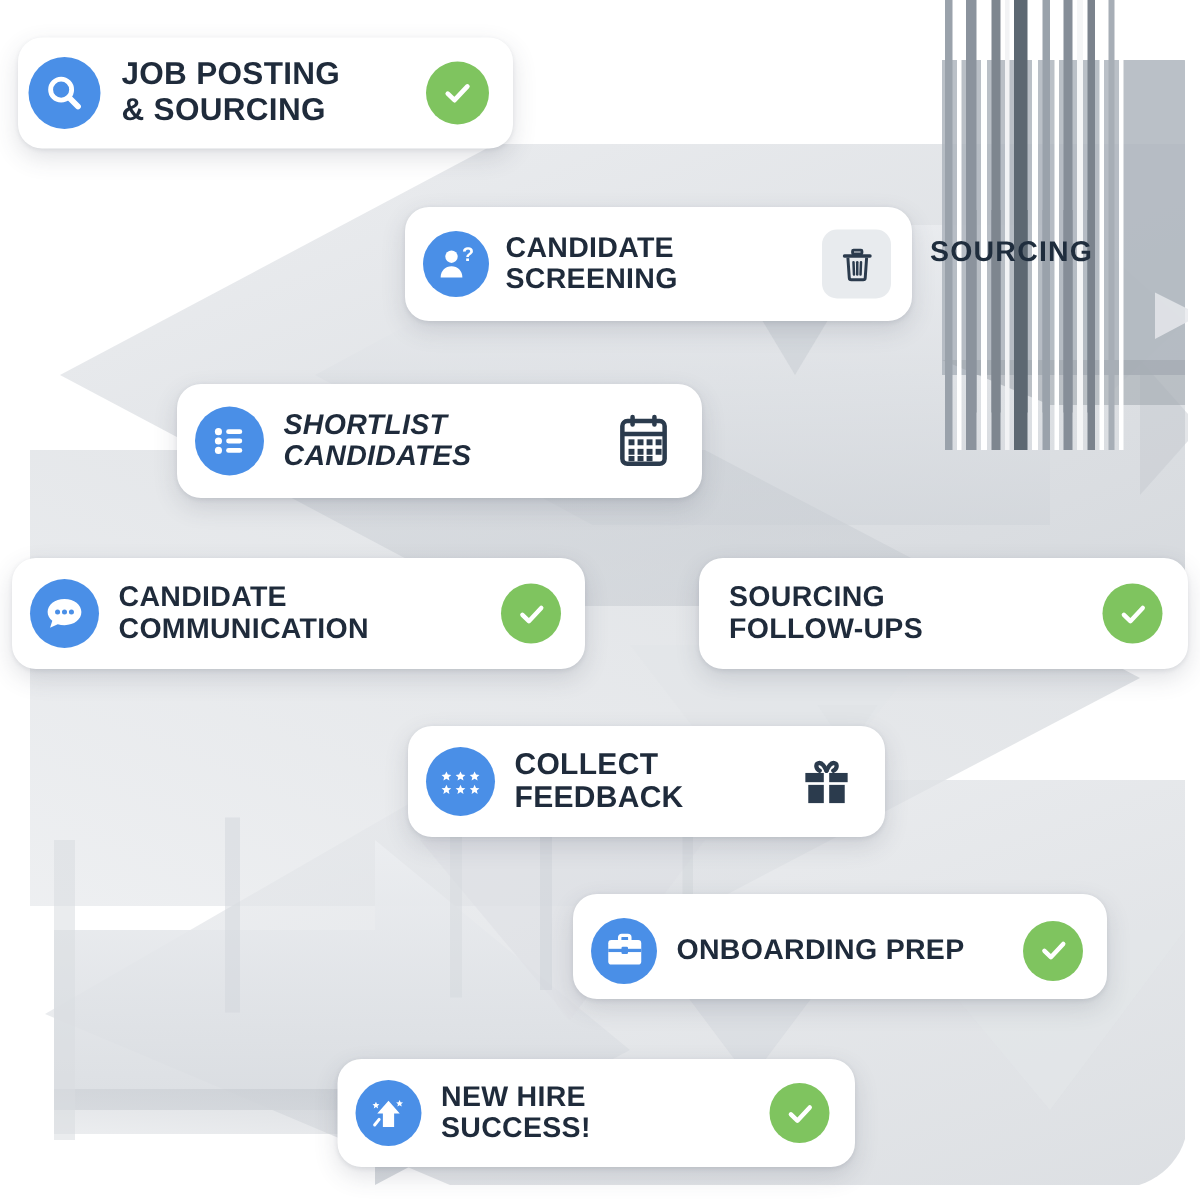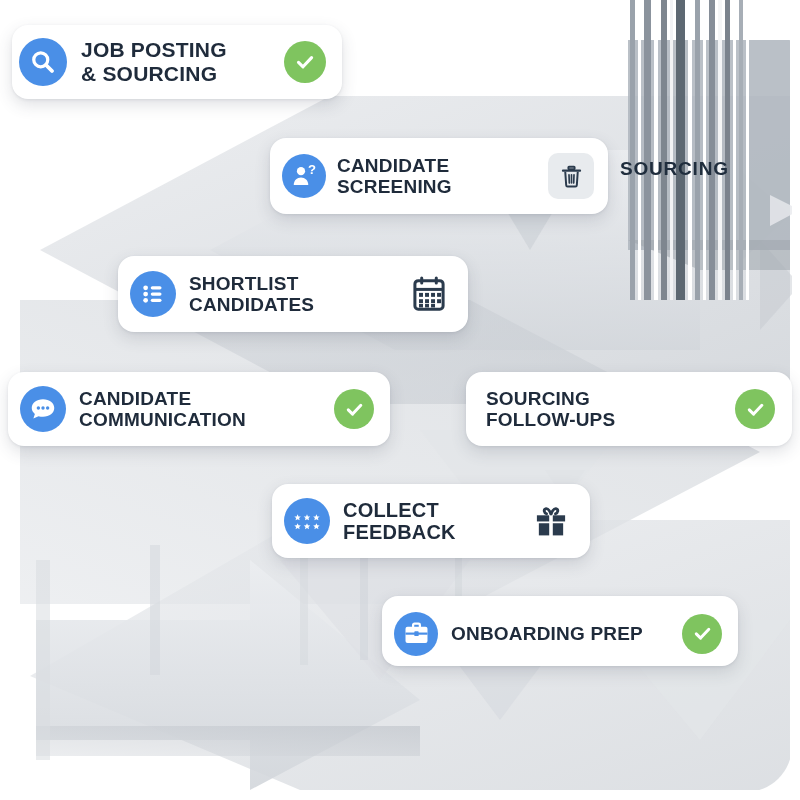--- a/index.html
+++ b/index.html
@@ -213,21 +213,21 @@
         <rect x="9" y="2.6" width="6" height="2.4" rx="0.6" stroke="#2b3b4d" stroke-width="1.8"></rect>
         <line x1="3.8" y1="6.4" x2="20.2" y2="6.4" stroke="#2b3b4d" stroke-width="2.1" stroke-linecap="round"></line>
         <path d="M6 7.4 L6.9 20.4 C6.95 21.1 7.5 21.6 8.2 21.6 L15.8 21.6 C16.5 21.6 17.05 21.1 17.1 20.4 L18 7.4" stroke="#2b3b4d" stroke-width="1.9" stroke-linejoin="round"></path>
         <line x1="9.6" y1="10.4" x2="9.9" y2="18.2" stroke="#2b3b4d" stroke-width="1.6" stroke-linecap="round"></line>
         <line x1="12" y1="10.4" x2="12" y2="18.2" stroke="#2b3b4d" stroke-width="1.6" stroke-linecap="round"></line>
         <line x1="14.4" y1="10.4" x2="14.1" y2="18.2" stroke="#2b3b4d" stroke-width="1.6" stroke-linecap="round"></line>
       </svg>
     </span>
   </div>
 
-  <div class="card" style="left:118px;top:256px;width:350px;height:76px;padding:0 18px 0 12px;">
+  <div class="card" style="left:118px;top:256px;width:350px;height:76px;padding:0 18px 0 12px;font-style:italic;">
     <span class="lead-icon" style="width:46px;height:46px;">
       <svg width="30" height="30" viewBox="0 0 24 24" fill="none">
         <circle cx="6.1" cy="7" r="1.9" fill="#ffffff"></circle>
         <circle cx="6.1" cy="12" r="1.9" fill="#ffffff"></circle>
         <circle cx="6.1" cy="17" r="1.9" fill="#ffffff"></circle>
         <rect x="10.2" y="5.7" width="8.6" height="2.6" rx="1.3" fill="#ffffff"></rect>
         <rect x="10.2" y="10.7" width="8.6" height="2.6" rx="1.3" fill="#ffffff"></rect>
         <rect x="10.2" y="15.7" width="8.6" height="2.6" rx="1.3" fill="#ffffff"></rect>
       </svg>
     </span>
@@ -325,14 +325,32 @@
     </span>
     <span class="card-label" style="font-size:19px;margin-left:13px;">ONBOARDING PREP</span>
     <span class="spacer"></span>
     <span class="check" style="width:40px;height:40px;">
       <svg width="23" height="23" viewBox="0 0 24 24" fill="none">
         <path d="M5.5 12.4 L10 16.8 L18.6 7.6" stroke="#ffffff" stroke-width="3.1" stroke-linecap="round" stroke-linejoin="round"></path>
       </svg>
     </span>
   </div>
 
+  <div class="card" style="left:225px;top:706px;width:345px;height:72px;padding:0 17px 0 12px;">
+    <span class="lead-icon" style="width:44px;height:44px;">
+      <svg width="30" height="30" viewBox="0 0 24 24" fill="none">
+        <path d="M12 5.4 L18 12.2 L15 12.2 L15 19.4 L9 19.4 L9 12.2 L6 12.2 Z" fill="#ffffff"></path>
+        <path d="M5.3 6.0 l0.55 1.25 1.3 0.12 -1.0 0.88 0.3 1.3 -1.15 -0.7 -1.15 0.7 0.3 -1.3 -1.0 -0.88 1.3 -0.12 Z" fill="#ffffff"></path>
+        <path d="M17.9 5.0 l0.55 1.25 1.3 0.12 -1.0 0.88 0.3 1.3 -1.15 -0.7 -1.15 0.7 0.3 -1.3 -1.0 -0.88 1.3 -0.12 Z" fill="#ffffff"></path>
+        <line x1="4.6" y1="18.4" x2="7.0" y2="15.4" stroke="#ffffff" stroke-width="1.6" stroke-linecap="round"></line>
+      </svg>
+    </span>
+    <span class="card-label" style="font-size:19px;margin-left:13px;">NEW HIRE
+SUCCESS!</span>
+    <span class="spacer"></span>
+    <span class="check" style="width:40px;height:40px;">
+      <svg width="23" height="23" viewBox="0 0 24 24" fill="none">
+        <path d="M5.5 12.4 L10 16.8 L18.6 7.6" stroke="#ffffff" stroke-width="3.1" stroke-linecap="round" stroke-linejoin="round"></path>
+      </svg>
+    </span>
+  </div>
 
 </div>
 
 </body></html>

